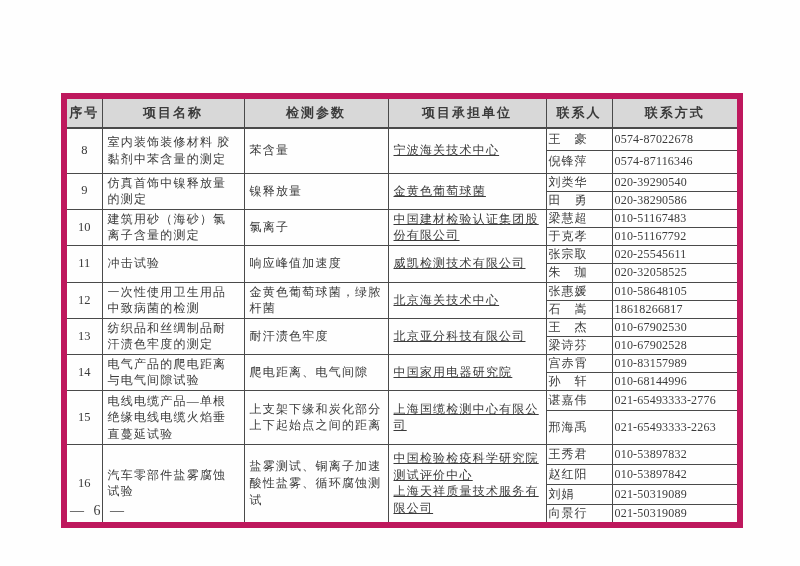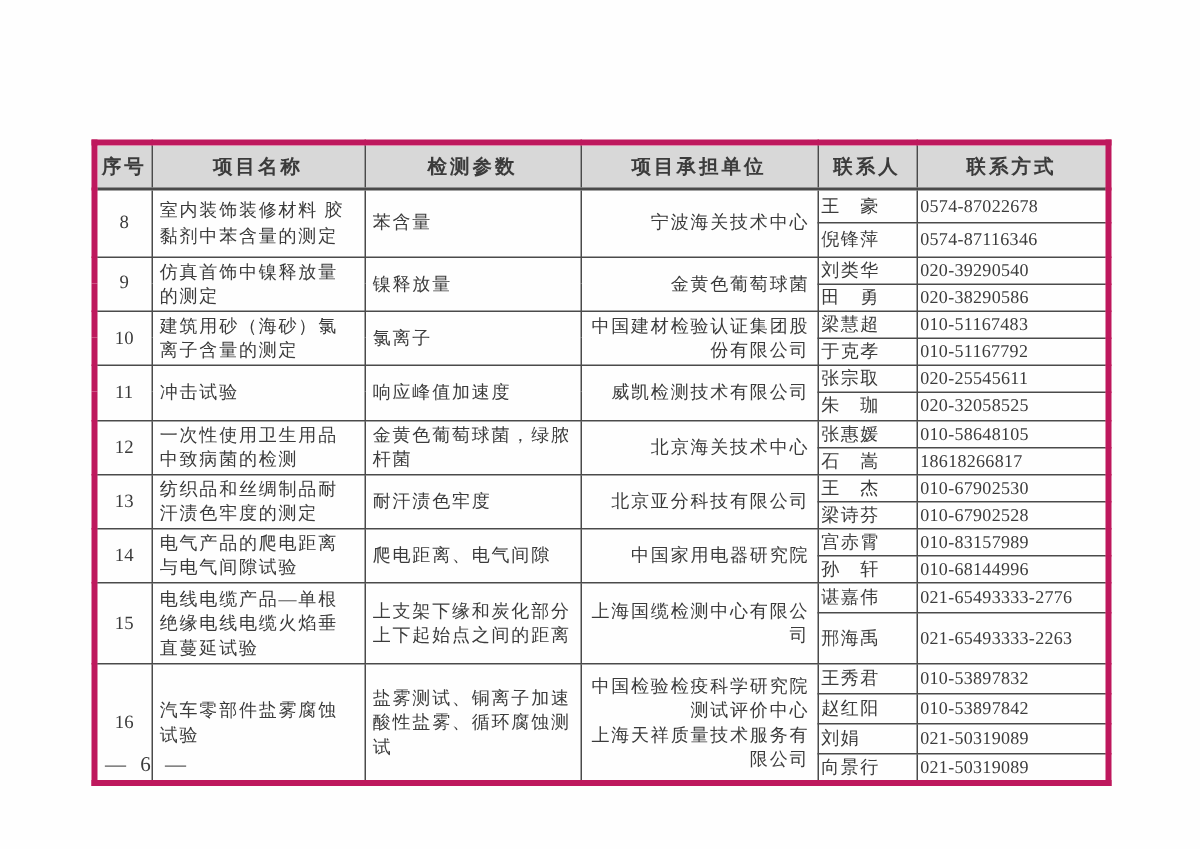--- a/index.html
+++ b/index.html
@@ -14,21 +14,21 @@
     width: 800px; height: 566px;
     background: #fefefe;
     overflow: hidden;
   }
   table.data-table {
     position: absolute;
     left: 61px; top: 93px;
     width: 676px;
     border-collapse: collapse;
     table-layout: fixed;
-    border: 4px solid #be185d;
+    border: 6px solid #be185d;
   }
   table.data-table th, table.data-table td {
     border: 1px solid #4a4a4a;
     overflow: hidden;
   }
   th {
     background: #d8d8d8;
     font-weight: bold;
     font-size: 13px;
     height: 26px;
@@ -37,21 +37,21 @@
     border-bottom-width: 2px !important;
   }
   td {
     font-size: 12px;
     line-height: 1.38;
     padding: 1px 5px;
     vertical-align: middle;
   }
   td.c-no   { text-align: center; font-size: 12.5px; letter-spacing: 0; }
   td.c-name, td.c-params { text-align: left; letter-spacing: 1.2px; }
-  td.c-unit { text-align: right; letter-spacing: 1.2px; white-space: pre-line; }
+  td.c-unit { text-align: left; letter-spacing: 1.2px; white-space: pre-line; text-decoration: underline; }
   td.c-contact { letter-spacing: 1px; padding: 0 2px; }
   td.c-phone   { text-align: left; letter-spacing: 0.2px; padding: 0 2px; }
   .page-number {
     position: absolute;
     left: 70px; top: 503px;
     font-size: 14px;
     letter-spacing: 3px;
     color: #3b3b3b;
   }
 </style>

